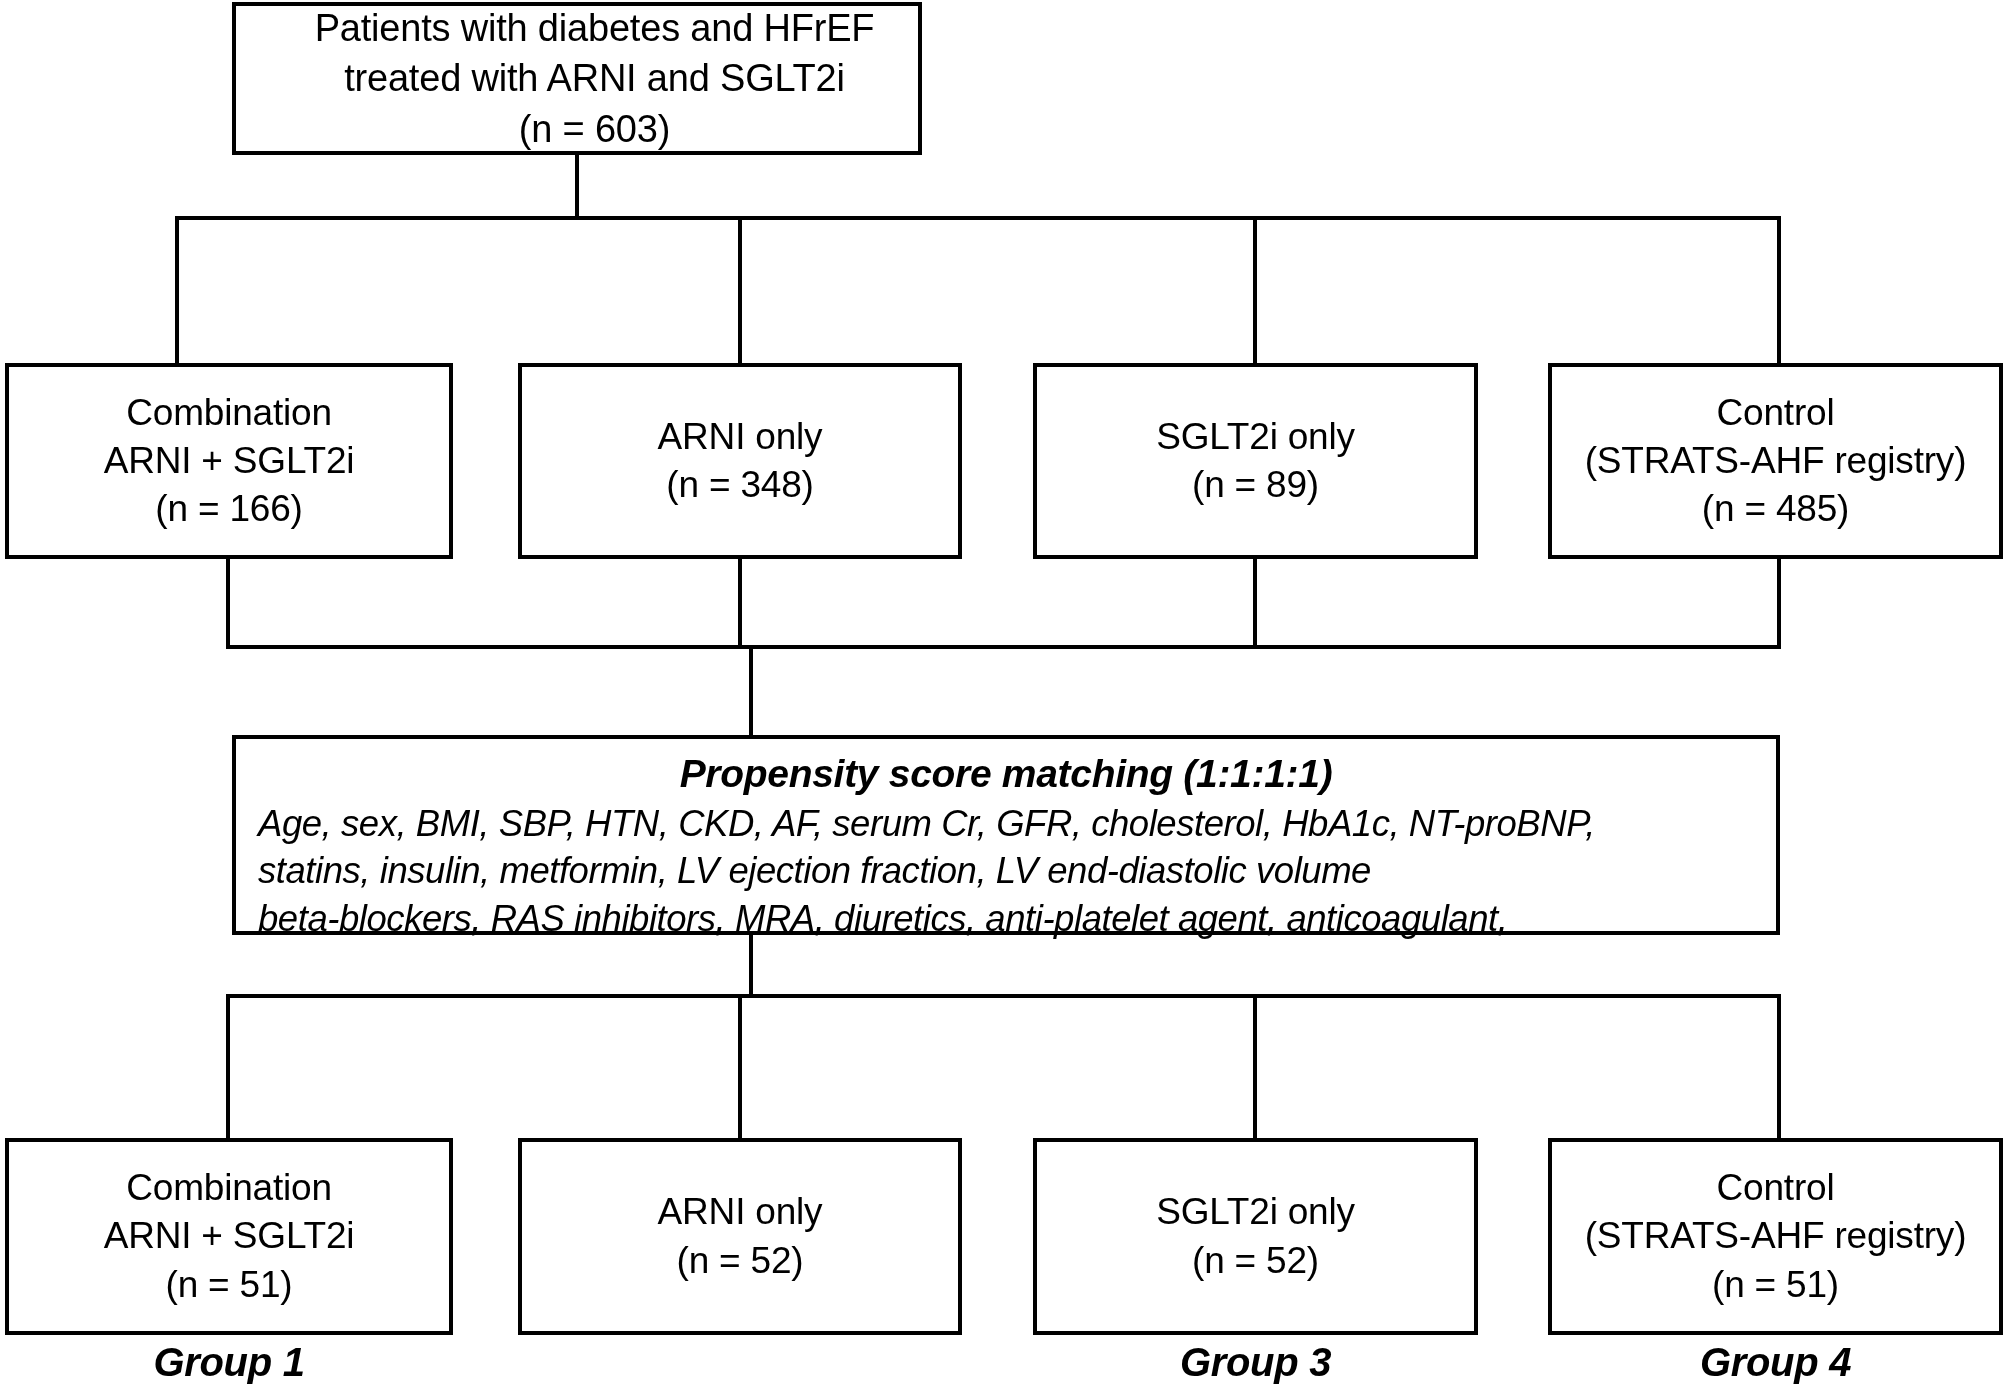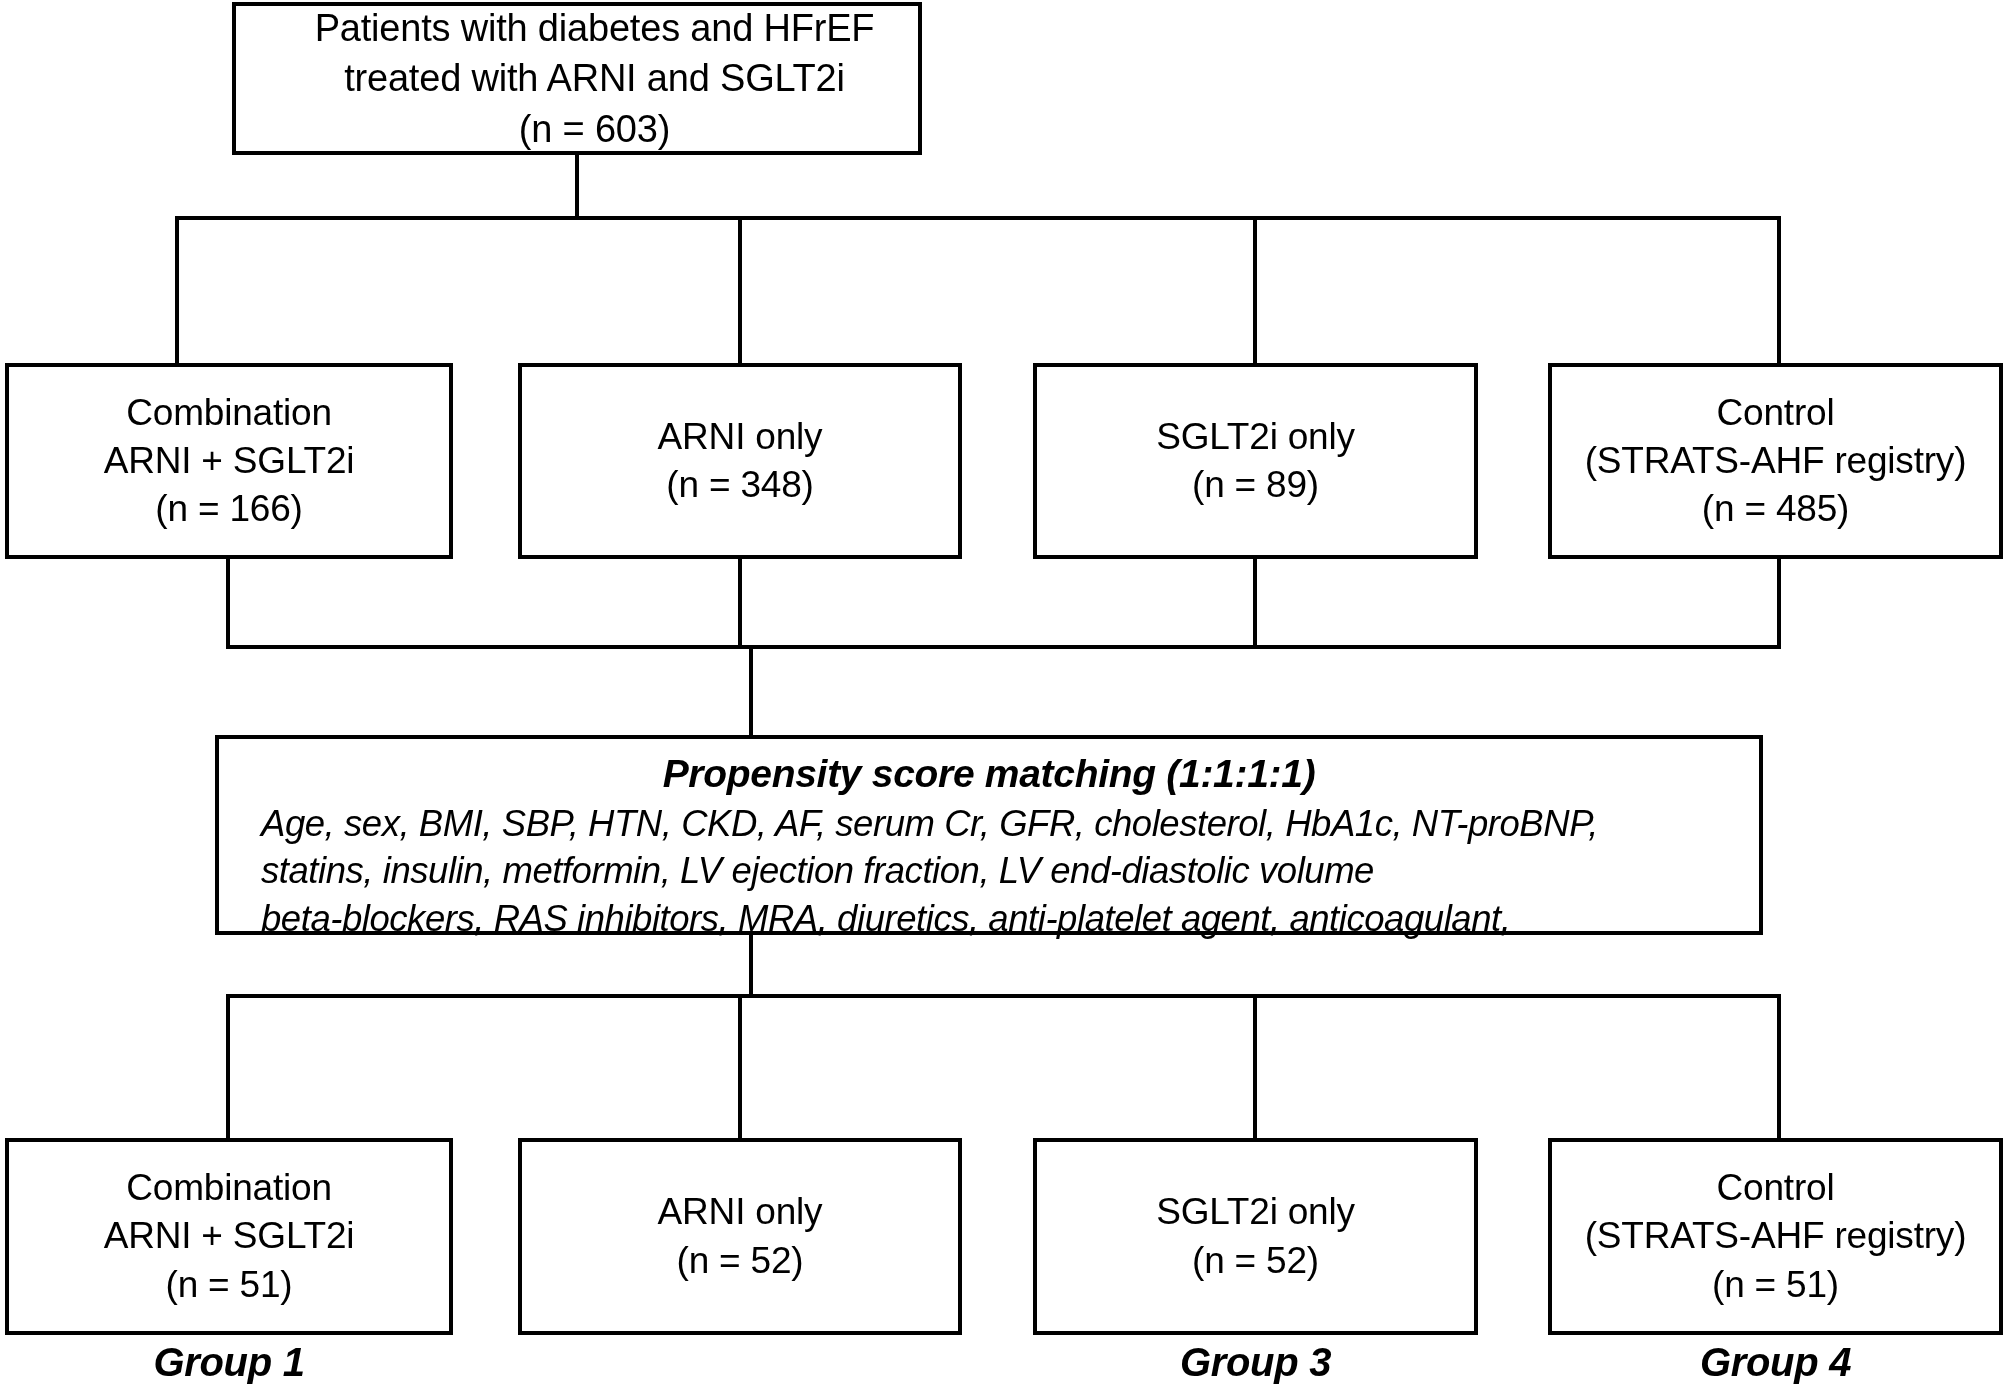--- a/index.html
+++ b/index.html
@@ -45,41 +45,40 @@
 
   
   .row2 { top: 363px; height: 196px; }
   #box-r2-c1 { left: 5px;    width: 448px; }
   #box-r2-c2 { left: 518px;  width: 444px; }
   #box-r2-c3 { left: 1033px; width: 445px; }
   #box-r2-c4 { left: 1548px; width: 455px; }
 
   
   #box-psm {
-    left: 215px; top: 735px; width: 1548px; height: 200px;
+    left: 232px; top: 735px; width: 1548px; height: 200px;
     align-items: stretch;
     justify-content: flex-start;
     padding: 10px 22px 8px 22px;
   }
   #box-psm .psm-title {
     font-style: italic;
     font-weight: bold;
     font-size: 39px;
     text-align: center;
     line-height: 1.28;
     letter-spacing: -0.3px;
   }
   #box-psm .psm-body {
     font-style: italic;
     font-size: 36.5px;
     text-align: left;
     line-height: 1.30;
     letter-spacing: -0.45px;
     margin-top: 1px;
-    margin-left: 20px;
   }
   #box-psm .psm-body .line { white-space: nowrap; }
 
   
   .row4 { top: 1138px; height: 197px; }
   #box-r4-c1 { left: 5px;    width: 448px; }
   #box-r4-c2 { left: 518px;  width: 444px; }
   #box-r4-c3 { left: 1033px; width: 445px; }
   #box-r4-c4 { left: 1548px; width: 455px; }
 

